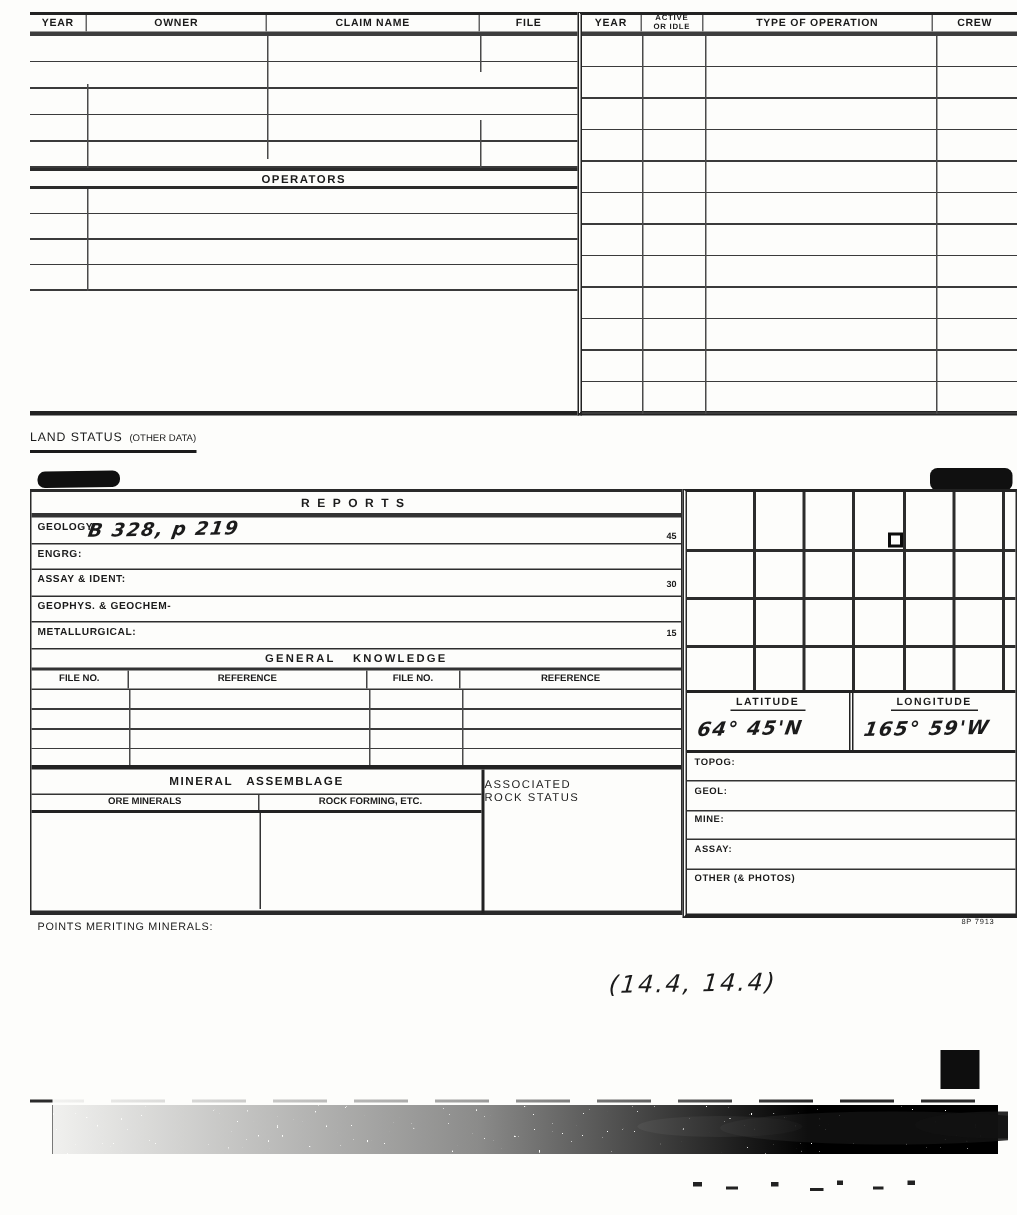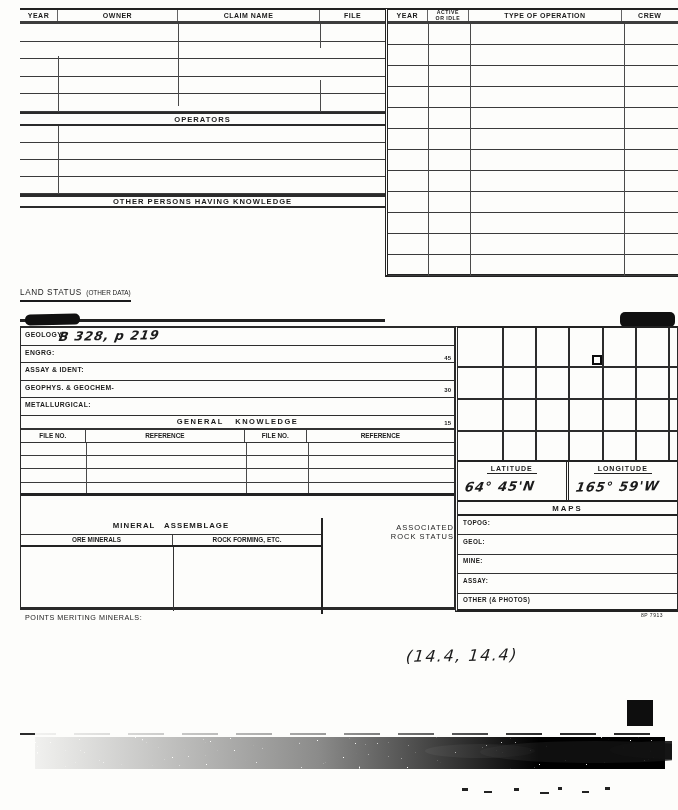--- a/index.html
+++ b/index.html
@@ -66,40 +66,39 @@
   .marker{box-sizing:border-box; border:2.5px solid #0c0c0c; background:#fdfdfb;}
   .note{font-family:"DejaVu Sans", sans-serif; font-style:italic; font-size:16px;
         letter-spacing:1.5px; transform:rotate(-1deg) skewX(-6deg); white-space:nowrap;}
   .dot{position:absolute; background:#222;}
 </style>
 </head>
 <body>
 
 <div class="page">
 
-  <div class="abs tbl" style="left:20px; top:8px; width:365px; height:314px; border-bottom:3px solid #222;">
+  <div class="abs tbl" style="left:20px; top:8px; width:365px; height:269px; border-bottom:3px solid #222;">
     <div class="thead">
       <div class="th" style="width:38px">YEAR</div>
       <div class="th" style="width:120px">OWNER</div>
       <div class="th" style="width:142px">CLAIM NAME</div>
       <div class="th" style="width:65px">FILE</div>
     </div>
     <div class="ruled" style="position:relative; height:88px;
          background-image:repeating-linear-gradient(to bottom, transparent 0, transparent 16.6px, #3b3b3b 16.6px, #3b3b3b 17.6px);">
       <div class="vseg" style="left:38px; top:32px; height:56px;"></div>
       <div class="vseg" style="left:158px; top:0; height:82px;"></div>
       <div class="vseg" style="left:300px; top:0; height:24px;"></div>
       <div class="vseg" style="left:300px; top:56px; height:32px;"></div>
     </div>
     <div class="band">OPERATORS</div>
     <div class="ruled" style="position:relative; height:68px;
          background-image:repeating-linear-gradient(to bottom, transparent 0, transparent 16px, #3b3b3b 16px, #3b3b3b 17px);">
       <div class="vseg" style="left:38px; top:0; height:68px;"></div>
     </div>
-    <div class="band" style="border-top-width:3px;">OTHER PERSONS HAVING KNOWLEDGE</div>
     <div style="height:67px;"></div>
   </div>
 
   <div class="abs" style="left:20px; top:281px; border-bottom:2px solid #1b1b1b; padding-bottom:1px;">
     <span class="b" style="font-size:8.2px; letter-spacing:.6px;">LAND STATUS</span>
     <span class="b" style="font-size:6.4px;">(OTHER DATA)</span>
   </div>
 
   <div class="abs tbl" style="left:385px; top:8px; width:293px; height:269px;
        border-left:3px double #222; border-bottom:3px solid #222;">
@@ -118,20 +117,21 @@
       <div class="vseg" style="left:82px; top:0; height:252px;"></div>
       <div class="vseg" style="left:236px; top:0; height:252px;"></div>
     </div>
   </div>
 
   <div class="abs tape" style="left:25px; top:314px; width:55px; height:11px; transform:rotate(-1deg);"></div>
   <div class="abs tape" style="left:620px; top:312px; width:55px; height:15px;"></div>
 
   <div class="abs boxL" style="left:20px; top:326px; width:435px; height:284px;">
 
+    <div class="titleRow">REPORTS</div>
 
     <div class="rrow">
       <span class="lab">GEOLOGY:</span>
       <span class="hand" style="position:absolute; left:38px; top:0px; font-size:12.5px;">B 328, p 219</span>
     </div>
     <div class="rrow">
       <span class="lab">ENGRG:</span>
     </div>
     <div class="rrow">
       <span class="lab">ASSAY &amp; IDENT:</span>
@@ -154,32 +154,32 @@
       <div class="grc" style="width:62px">FILE NO.</div>
       <div class="grc" style="width:148px">REFERENCE</div>
     </div>
     <div style="position:relative; height:53px; box-sizing:border-box; border-bottom:3px solid #222;
          background-image:repeating-linear-gradient(to bottom, transparent 0, transparent 12.2px, #3b3b3b 12.2px, #3b3b3b 13.2px);">
       <div class="vseg" style="left:65px; top:0; height:50px;"></div>
       <div class="vseg" style="left:225px; top:0; height:50px;"></div>
       <div class="vseg" style="left:287px; top:0; height:50px;"></div>
     </div>
 
-    <div style="display:flex; height:96px;margin-top:22px;">
+    <div style="display:flex; height:96px;">
       <div style="width:300px; box-sizing:border-box;">
         <div class="minhdr">MINERAL ASSEMBLAGE</div>
         <div class="minsub">
           <div class="grc" style="width:152px">ORE MINERALS</div>
           <div class="grc" style="width:148px">ROCK FORMING, ETC.</div>
         </div>
         <div style="position:relative; height:64px;">
           <div class="vseg" style="left:152px; top:0; height:64px; background:#333;"></div>
         </div>
       </div>
-      <div style="width:135px; box-sizing:border-box; border-left:2px solid #222; text-align:right; padding-top:5px;">
+      <div style="width:135px; box-sizing:border-box; border-left:2px solid #222; text-align:left; padding-top:5px;">
         <div class="b" style="font-size:7.5px; letter-spacing:1px;">ASSOCIATED</div>
         <div class="b" style="font-size:7.5px; letter-spacing:1px;">ROCK STATUS</div>
       </div>
     </div>
   </div>
 
   <div class="abs b" style="left:25px; top:613px; font-size:7.2px; letter-spacing:.5px;">POINTS MERITING MINERALS:</div>
 
   <div class="abs boxR" style="left:455px; top:326px; width:223px; height:286px;">
 
@@ -200,21 +200,20 @@
       <div class="llcell" style="width:108px;">
         <span class="cap">LATITUDE</span>
         <span class="val hand">64° 45'N</span>
       </div>
       <div class="llcell" style="width:112px; border-left:3px double #222;">
         <span class="cap">LONGITUDE</span>
         <span class="val hand">165° 59'W</span>
       </div>
     </div>
 
-    <div class="mapsband">MAPS</div>
 
     <div class="mrow">TOPOG:</div>
     <div class="mrow">GEOL:</div>
     <div class="mrow">MINE:</div>
     <div class="mrow">ASSAY:</div>
     <div class="mrow">OTHER (&amp; PHOTOS)</div>
   </div>
 
   <div class="abs b" style="left:600px; top:612px; width:63px; text-align:right; font-size:5px; letter-spacing:.5px;">8P 7913</div>
 

